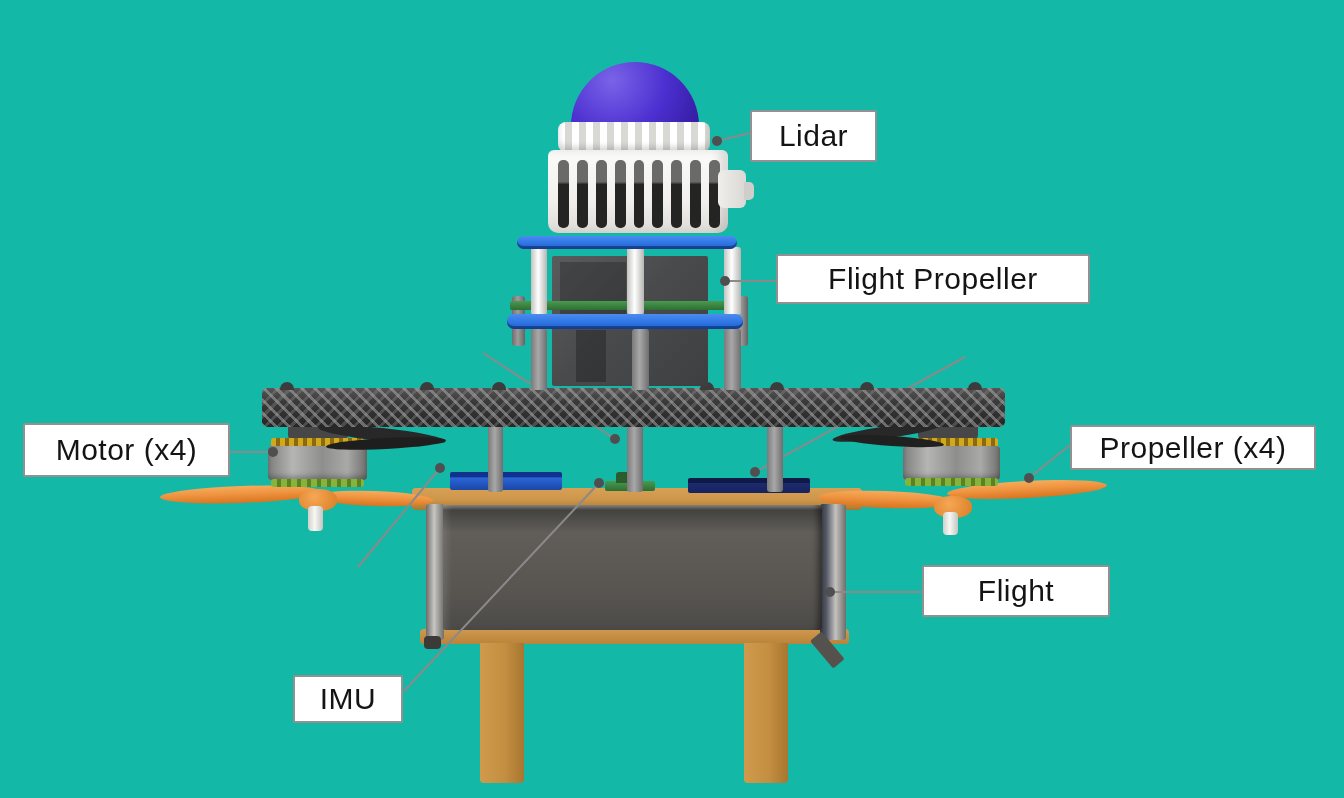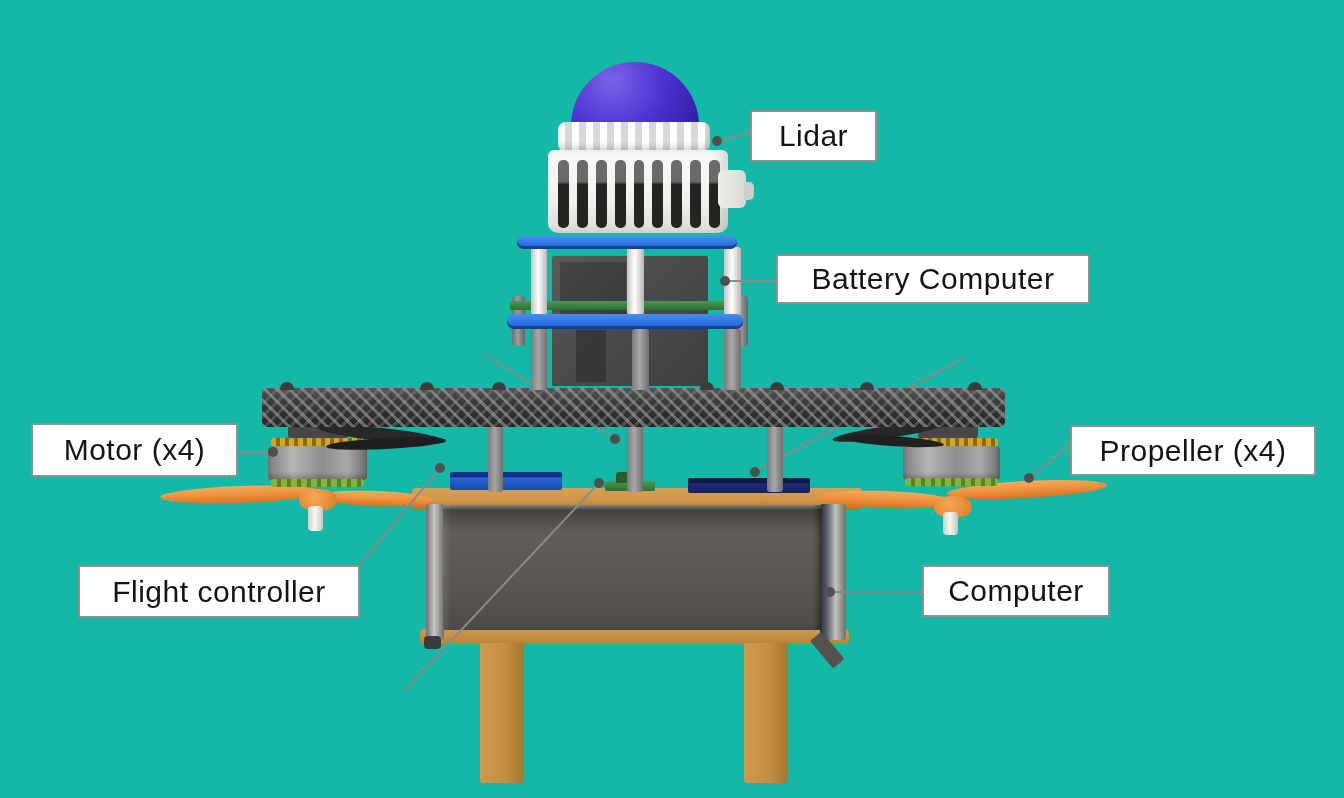--- a/index.html
+++ b/index.html
@@ -133,19 +133,19 @@
     <circle cx="615" cy="439" r="5" fill="#4f4f4f"></circle>
     <circle cx="755" cy="472" r="5" fill="#4f4f4f"></circle>
     <circle cx="273" cy="452" r="5" fill="#4f4f4f"></circle>
     <circle cx="1029" cy="478" r="5" fill="#4f4f4f"></circle>
     <circle cx="440" cy="468" r="5" fill="#4f4f4f"></circle>
     <circle cx="830" cy="592" r="5" fill="#4f4f4f"></circle>
     <circle cx="599" cy="483" r="5" fill="#4f4f4f"></circle>
   </svg>
 
   <div class="callout" style="left:750px;top:110px;width:127px;height:52px;">Lidar</div>
-  <div class="callout" style="left:776px;top:254px;width:314px;height:50px;">Battery Computer</div>
-  <div class="callout" style="left:23px;top:423px;width:207px;height:54px;margin-left:8px;">Motor (x4)</div>
-  <div class="callout" style="left:1070px;top:425px;width:246px;height:51px;">Propeller (x4)</div>
-  <div class="callout" style="left:78px;top:565px;width:282px;height:53px;">Flight controller</div>
-  <div class="callout" style="left:922px;top:565px;width:188px;height:52px;">Computer</div>
+  <div class="callout" style="left:776px;top:254px;width:314px;height:50px;">Flight Propeller</div>
+  <div class="callout" style="left:23px;top:423px;width:207px;height:54px;">Motor (x4)</div>
+  <div class="callout" style="left:1070px;top:425px;width:246px;height:45px;">Propeller (x4)</div>
+  <div class="callout" style="left:922px;top:565px;width:188px;height:52px;">Flight</div>
+  <div class="callout" style="left:293px;top:675px;width:110px;height:48px;">IMU</div>
 
 </div>
 
 </body></html>

